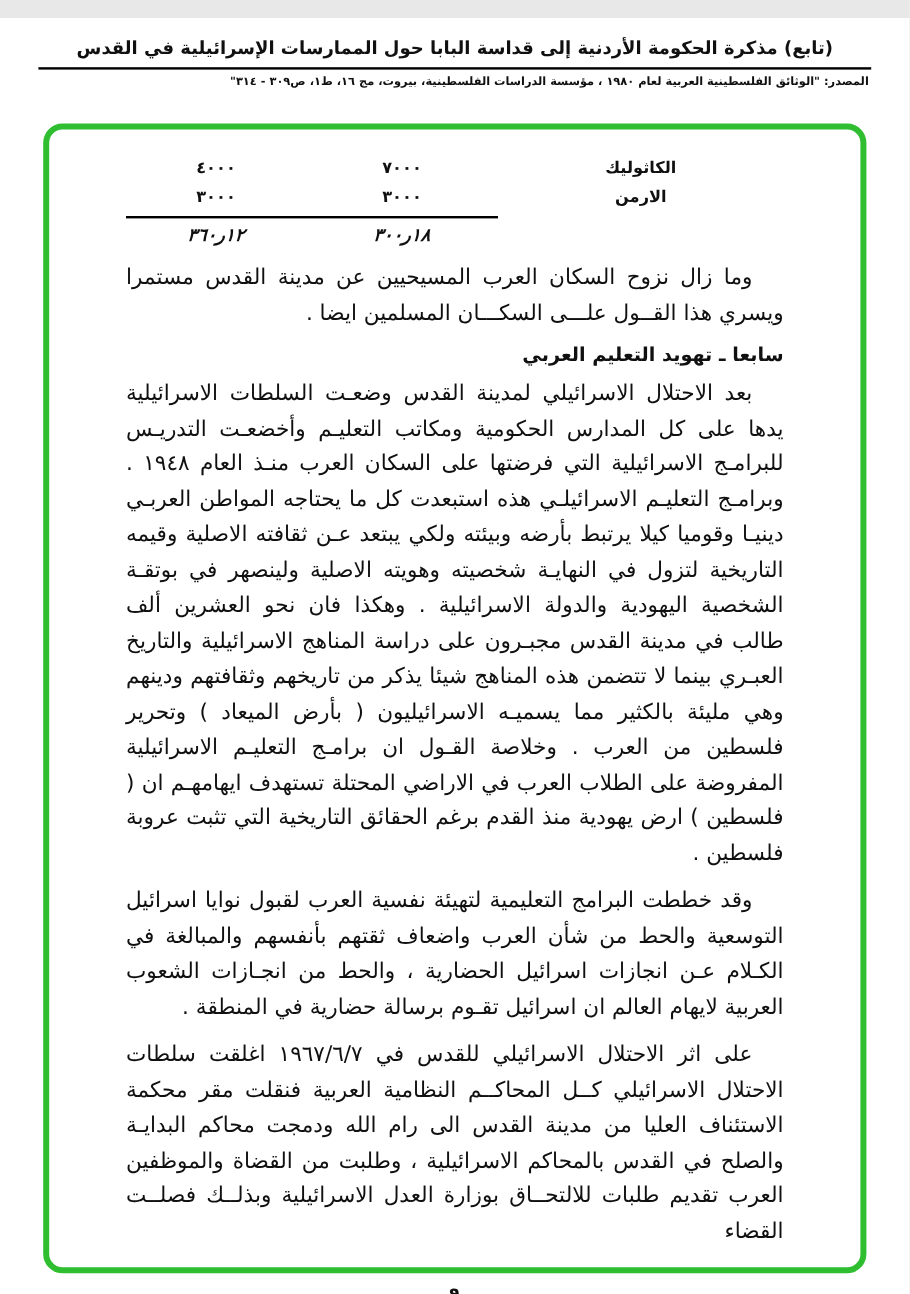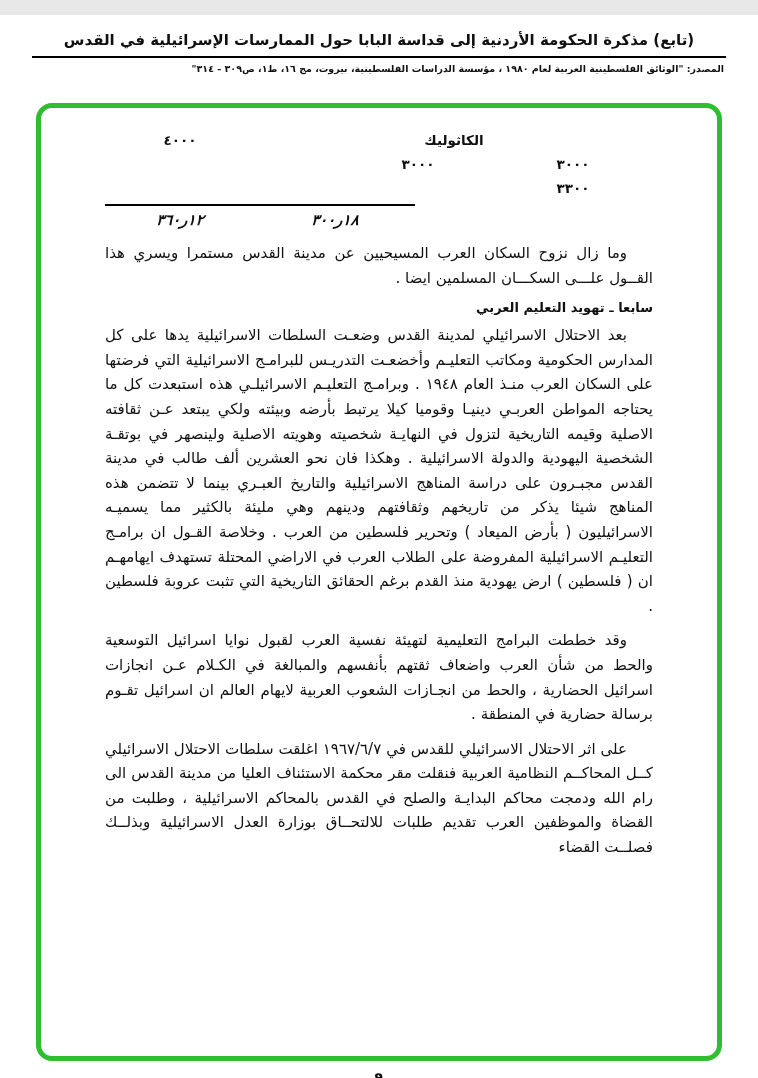--- a/index.html
+++ b/index.html
@@ -27,25 +27,25 @@
   .v2{width:150px;text-align:center;}
   .totals-row{display:flex;direction:rtl;margin-top:4px;}
   .totals-spacer{flex:1;}
   .totals-wrap{
     width:310px;border-top:2px solid #000;padding-top:5px;
     display:flex;direction:rtl;
   }
   .total{font-style:italic;font-weight:bold;font-size:15px;text-align:center;transform:skewX(-6deg);}
 
   .para{
-    font-size:15px;line-height:1.64;text-align:justify;
+    font-size:18px;line-height:1.64;text-align:justify;
     margin:0 0 10px 0;
   }
   .indent{text-indent:26px;}
-  .sec-title{font-weight:bold;font-size:13px;margin:2px 0 8px 0;}
+  .sec-title{font-weight:bold;font-size:16px;margin:2px 0 8px 0;}
 
   .page-number{
     position:absolute;bottom:6px;left:0;right:0;text-align:center;
     font-weight:bold;font-size:15px;
   }
 </style>
 </head>
 <body>
 
 <div class="page">
@@ -54,28 +54,29 @@
     <div class="doc-title">(تابع)  مذكرة الحكومة الأردنية إلى قداسة البابا حول الممارسات الإسرائيلية في القدس</div>
     <hr class="header-rule">
     <div class="doc-source">المصدر: "الوثائق الفلسطينية العربية لعام ١٩٨٠ ، مؤسسة الدراسات الفلسطينية، بيروت، مج ١٦، ط١، ص٣٠٩ - ٣١٤"</div>
   </header>
 
   <div class="green-box">
 
     <div class="stats-table">
       <div class="stats-row">
         <span class="stats-label">الكاثوليك</span>
+        <span class="stats-val v1">٧٠٠٠</span>
         <span class="stats-val v2">٤٠٠٠</span>
       </div>
       <div class="stats-row">
+        <span class="stats-label">الارمن</span>
         <span class="stats-val v1">٣٠٠٠</span>
         <span class="stats-val v2">٣٠٠٠</span>
       </div>
       <div class="stats-row">
-        <span class="stats-val v1">٣٣٠٠</span>
       </div>
       <div class="totals-row">
         <span class="totals-spacer"></span>
         <span class="totals-wrap">
           <span class="total v1">١٨ر٣٠٠</span>
           <span class="total v2">١٢ر٣٦٠</span>
         </span>
       </div>
     </div>
 

